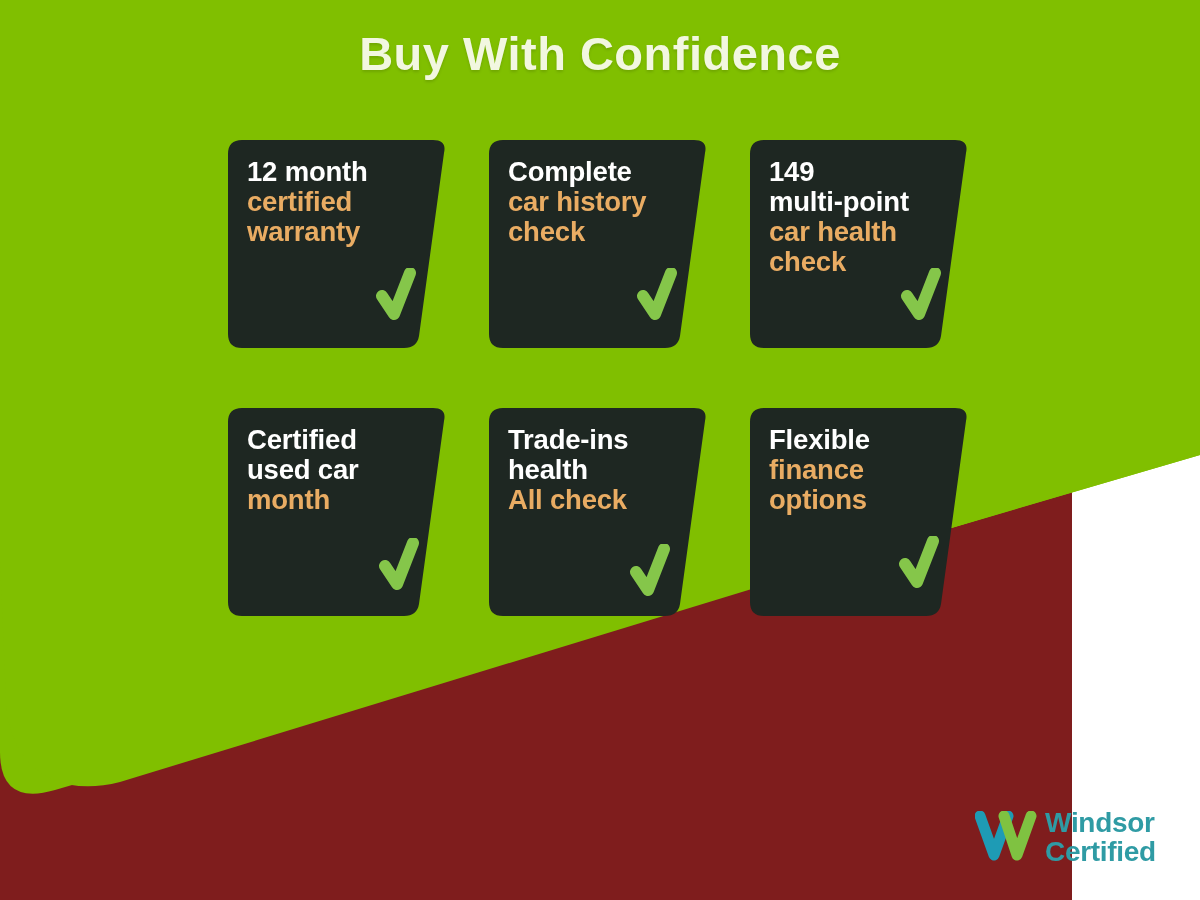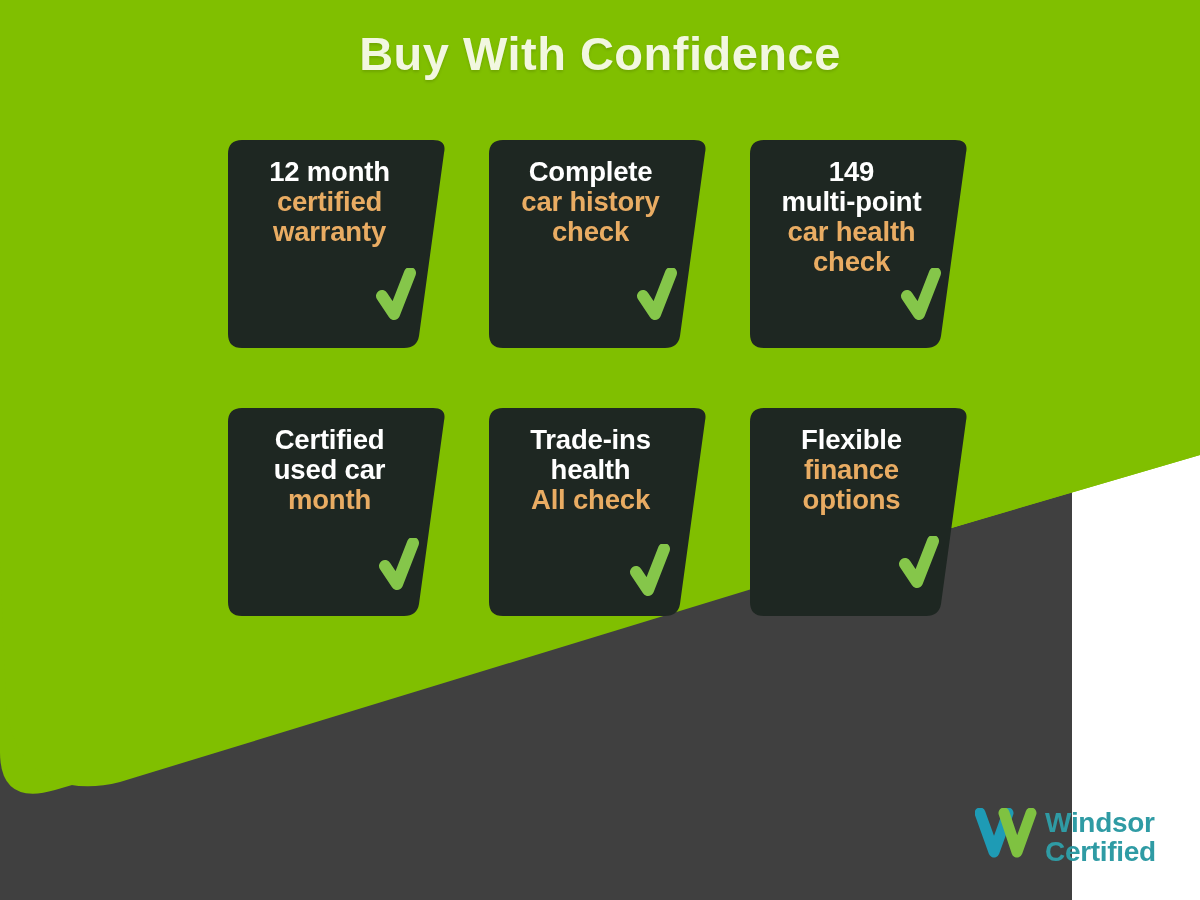--- a/index.html
+++ b/index.html
@@ -5,21 +5,21 @@
   * { box-sizing: border-box; margin: 0; padding: 0; }
   html, body {
     width: 1200px; height: 900px;
     background: #ffffff;
     font-family: "Liberation Sans", sans-serif;
     overflow: hidden;
   }
   #stage {
     position: relative;
     width: 1072px; height: 900px;
-    background: #404040;
+    background: #7f1d1d;
   }
 
   
   #green-blob {
     position: absolute;
     left: 0; top: 0;
     width: 1200px; height: 900px;
   }
   #green-blob svg { display: block; width: 1200px; height: 900px; }
 
@@ -36,21 +36,21 @@
     text-shadow: 0 2px 3px rgba(0,0,0,.13);
     white-space: nowrap;
   }
 
   
   #card-grid {
     position: absolute;
     left: 228px; top: 140px;
     width: 748px;
   }
-  .card-row { display: flex; gap: 35px; text-align: center; }
+  .card-row { display: flex; gap: 35px; }
   .card-row.row-2 { margin-top: 60px; }
 
   .card {
     position: relative;
     width: 226px;
     height: 208px;
   }
 
   .card-shape { position: absolute; inset: 0; }
   .card-shape svg { display: block; width: 100%; height: 100%; }
@@ -71,20 +71,21 @@
     position: absolute;
     width: 46px; height: 58px;
   }
   .card-check svg { display: block; width: 100%; height: 100%; }
 
   
   #logo {
     position: absolute;
     left: 975px; top: 808px;
     display: flex;
+    align-items: center;
     gap: 8px;
   }
   #logo-mark { width: 62px; height: 52px; }
   #logo-mark svg { display: block; width: 100%; height: 100%; }
   #logo-text {
     line-height: 1.04;
     font-size: 28px;
     font-weight: bold;
     color: #2f9ba4;
     letter-spacing: -0.3px;

